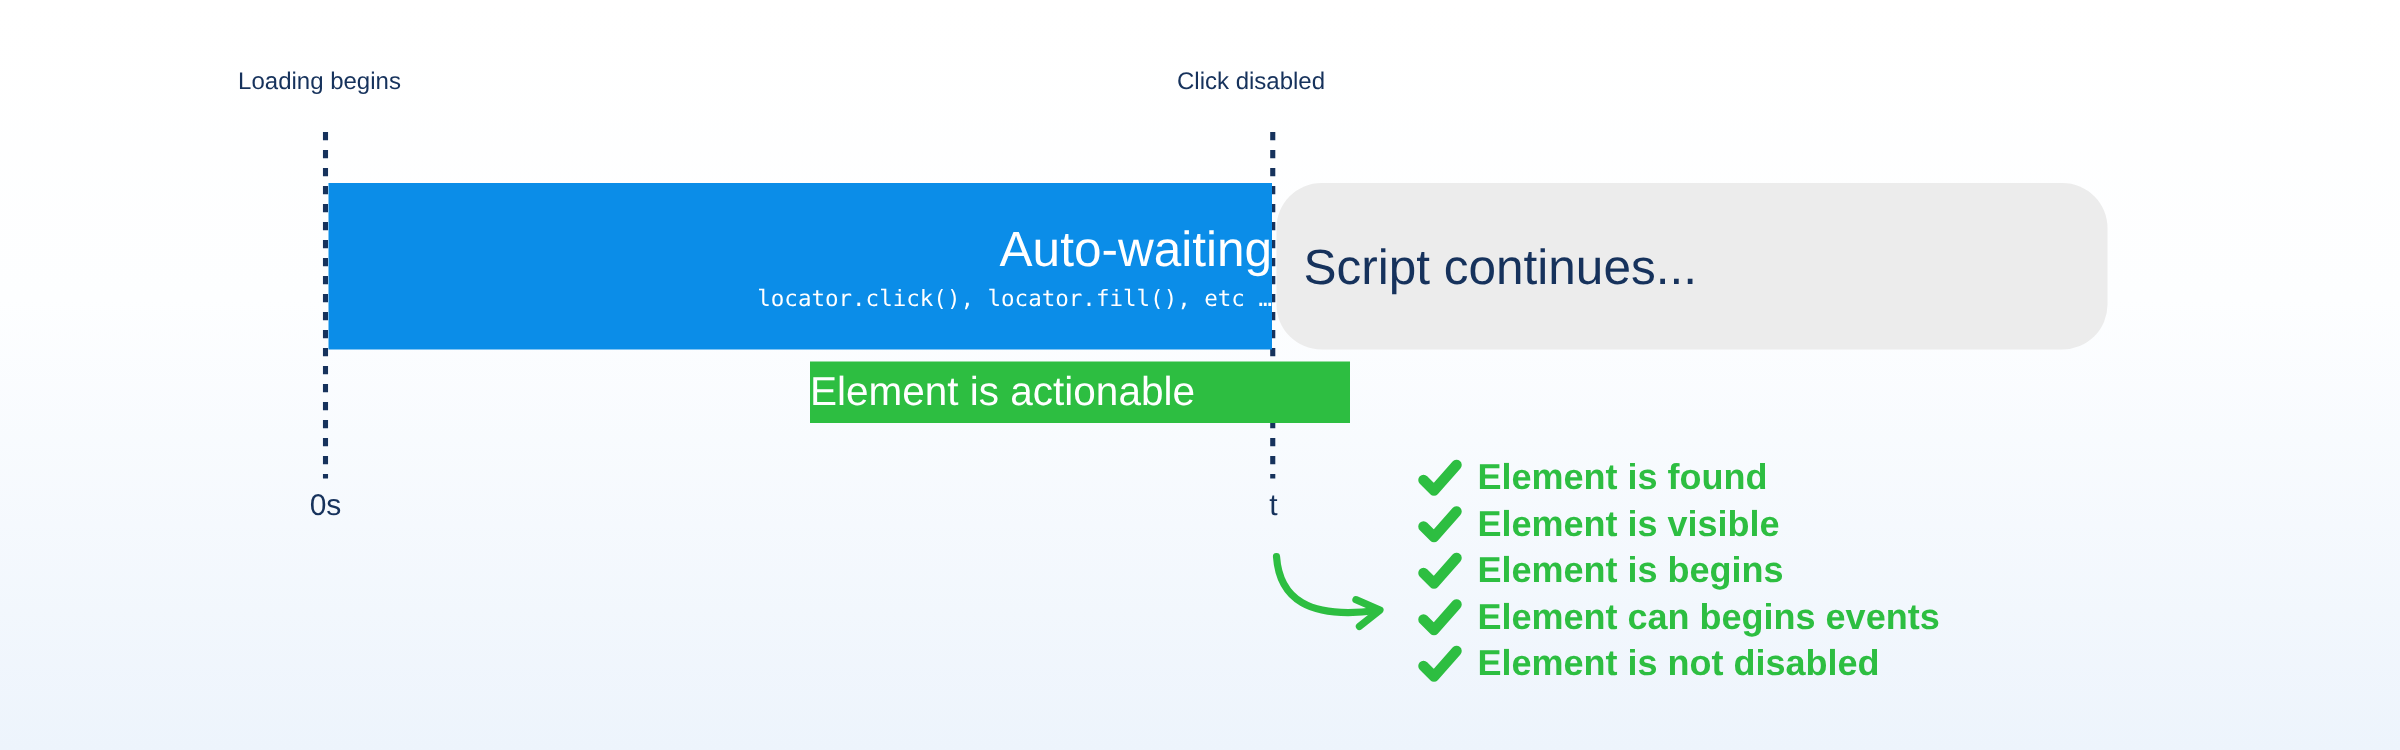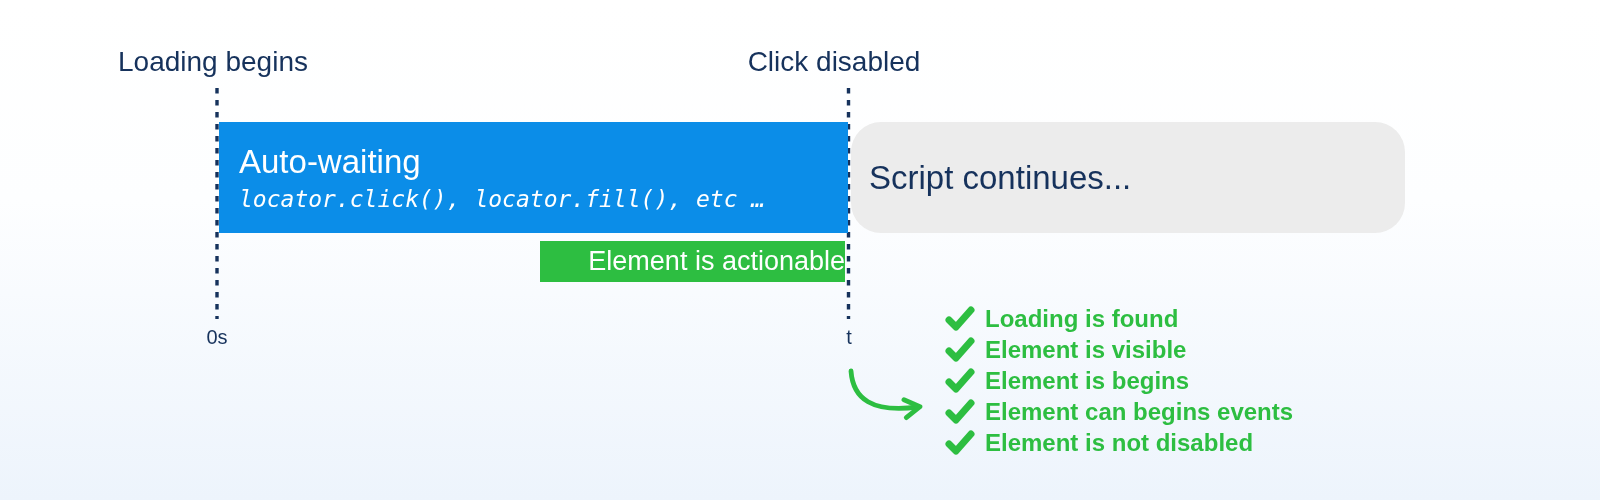--- a/index.html
+++ b/index.html
@@ -19,21 +19,21 @@
     left: 0;
     top: 0;
     width: 1600px;
     height: 500px;
     z-index: 1;
   }
   .event-label {
     position: absolute;
     top: 46px;
     transform: translateX(-50%);
-    font-size: 28px;
+    font-size: 16px;
     color: #16325c;
     white-space: nowrap;
     z-index: 3;
   }
   .event-label.start { left: 213px; }
   .event-label.end   { left: 834px; }
 
   .bar {
     position: absolute;
     top: 122px;
@@ -43,53 +43,53 @@
     flex-direction: column;
     justify-content: center;
     z-index: 2;
   }
   .bar.blue {
     left: 219px;
     width: 629px;
     background: #0b8de8;
     color: #ffffff;
     padding-left: 20px;
+    align-items: flex-end;
   }
   .bar.gray {
     left: 851px;
     width: 554px;
     background: #ececec;
     color: #16325c;
     padding-left: 18px;
     border-radius: 30px;
   }
   .bar-title {
     font-size: 33px;
     line-height: 1.15;
     white-space: nowrap;
   }
   .bar-code {
     margin-top: 6px;
     font-family: "DejaVu Sans Mono", "Liberation Mono", monospace;
-    font-size: 23px;
+    font-size: 15px;
     line-height: 1.1;
     white-space: nowrap;
-    font-style: italic;
   }
   .badge {
     position: absolute;
     left: 540px;
     top: 241px;
-    width: 305px;
+    width: 360px;
     height: 41px;
     background: #2dbe41;
     color: #ffffff;
     font-size: 27px;
     line-height: 41px;
-    text-align: right;
+    text-align: left;
     white-space: nowrap;
     z-index: 2;
   }
   .tick {
     position: absolute;
     top: 326px;
     transform: translateX(-50%);
     font-size: 20px;
     color: #16325c;
     z-index: 3;
@@ -154,21 +154,21 @@
   <div class="badge">Element is actionable</div>
 
   <div class="tick start">0s</div>
   <div class="tick end">t</div>
 
   <div class="checklist">
     <div class="check-item">
       <svg class="check-icon" viewBox="0 0 30 26">
         <path d="M4 14 L11 21 L26 4" fill="none" stroke="#2dbe41" stroke-width="7" stroke-linecap="round" stroke-linejoin="round"></path>
       </svg>
-      <span class="check-label">Loading is found</span>
+      <span class="check-label">Element is found</span>
     </div>
     <div class="check-item">
       <svg class="check-icon" viewBox="0 0 30 26">
         <path d="M4 14 L11 21 L26 4" fill="none" stroke="#2dbe41" stroke-width="7" stroke-linecap="round" stroke-linejoin="round"></path>
       </svg>
       <span class="check-label">Element is visible</span>
     </div>
     <div class="check-item">
       <svg class="check-icon" viewBox="0 0 30 26">
         <path d="M4 14 L11 21 L26 4" fill="none" stroke="#2dbe41" stroke-width="7" stroke-linecap="round" stroke-linejoin="round"></path>

